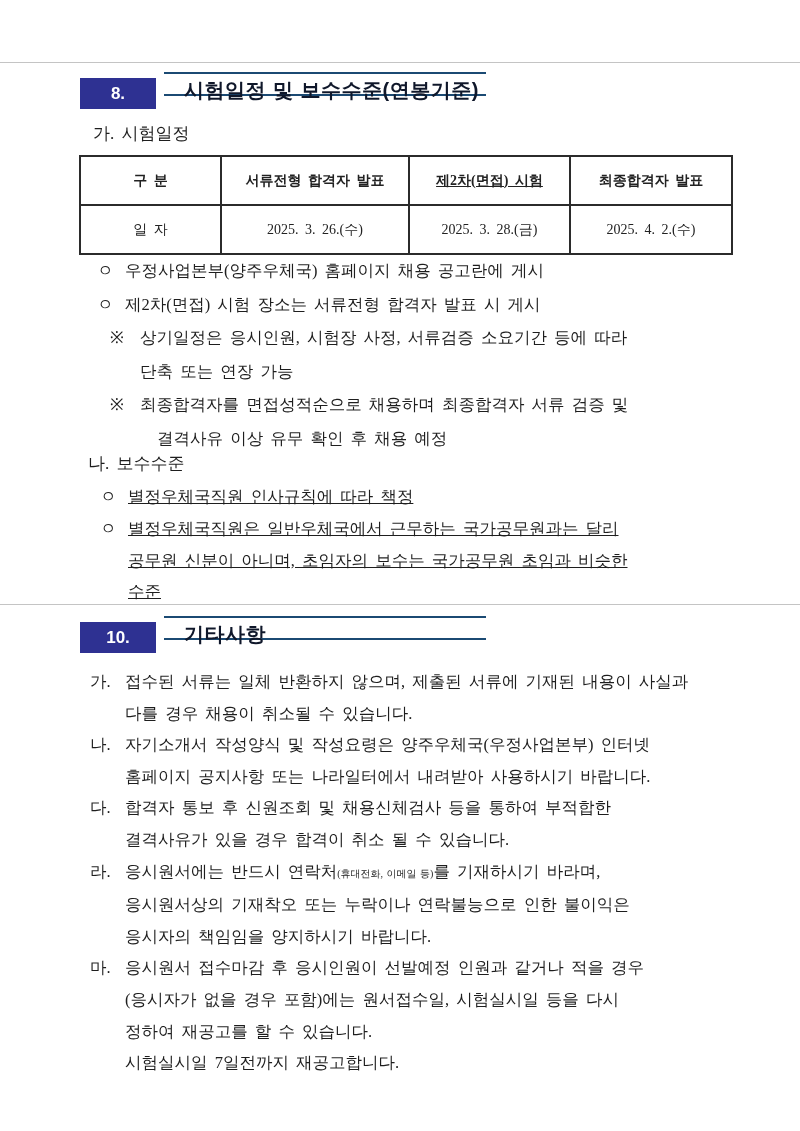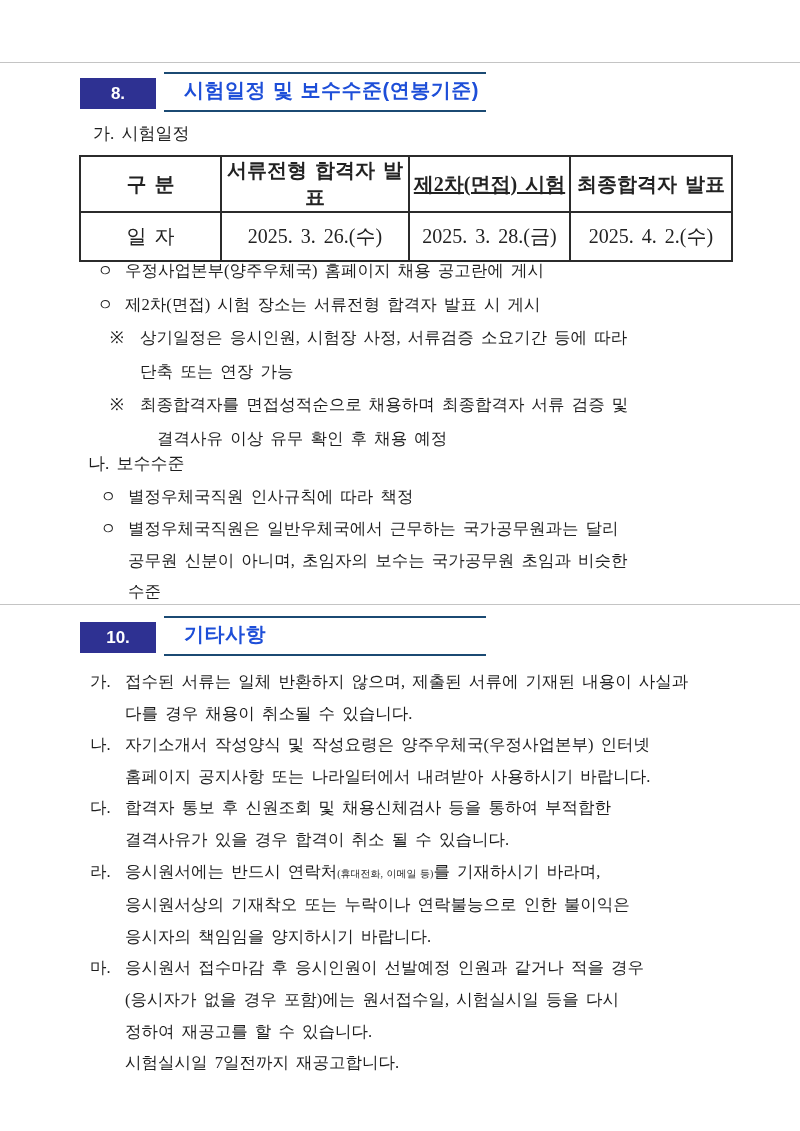--- a/index.html
+++ b/index.html
@@ -16,46 +16,46 @@
   .sec-header{position:absolute;left:80px;width:650px;height:38px;}
   #sec8-header{top:72px;}
   #sec10-header{top:616px;}
   .badge{
     position:absolute;left:0;top:6px;width:76px;height:31px;background:#2e3192;
     color:#ffffff;text-align:center;line-height:31px;
     font-family:"Liberation Sans","DejaVu Sans",sans-serif;font-weight:bold;font-size:17px;
     word-spacing:0;
   }
   .titlebox{
-    position:absolute;left:84px;top:0;width:322px;height:40px;box-sizing:border-box;
+    position:absolute;left:84px;top:0;width:322px;height:24px;box-sizing:border-box;
     border-top:2px solid #1b4a73;border-bottom:2px solid #1b4a73;
     font-family:"Liberation Sans","DejaVu Sans",sans-serif;font-weight:bold;font-size:20px;
-    line-height:32px;padding-left:20px;color:#1d4ed8;letter-spacing:0.5px;word-spacing:1px;
+    line-height:32px;padding-left:20px;color:#0f172a;letter-spacing:0.5px;word-spacing:1px;
   }
 
   .subhead{position:absolute;font-size:17px;color:#1e1e1e;}
   #sec8-sub-a{top:122px;left:93px;}
   #sec8-sub-b{top:452px;left:88px;}
 
   table.sched{
     position:absolute;top:155px;left:79px;width:644px;border-collapse:collapse;
-    table-layout:fixed;font-size:20px;color:#222;
+    table-layout:fixed;font-size:14px;color:#222;
   }
   table.sched th,table.sched td{
     border:2px solid #2b2b2b;text-align:center;height:47px;padding:0;
     font-weight:normal;
   }
   table.sched th{font-weight:bold;}
   .colw0{width:139px;}.colw1{width:186px;}.colw2{width:159px;text-decoration:underline;}.colw3{width:160px;}
 
   .notes{position:absolute;width:690px;}
   #sec8-notes{top:254px;left:97px;}
   #sec8-paynotes{top:481px;left:100px;}
   .nl{line-height:33.6px;white-space:nowrap;}
-  #sec8-paynotes .nl{line-height:31.8px;}
+  #sec8-paynotes .nl{line-height:31.8px;text-decoration:underline;}
   .mk{display:inline-block;width:28px;}
   .nl.star{padding-left:13px;}
   .nl.star .mk{width:30px;}
   .nl.ca{padding-left:43px;}
   .nl.cb{padding-left:60px;}
   .nl.cp{padding-left:28px;}
 
   #sec10-items{position:absolute;top:666px;left:90px;width:690px;}
   .it{line-height:31.6px;white-space:nowrap;}
   .lbl{display:inline-block;width:35px;}

